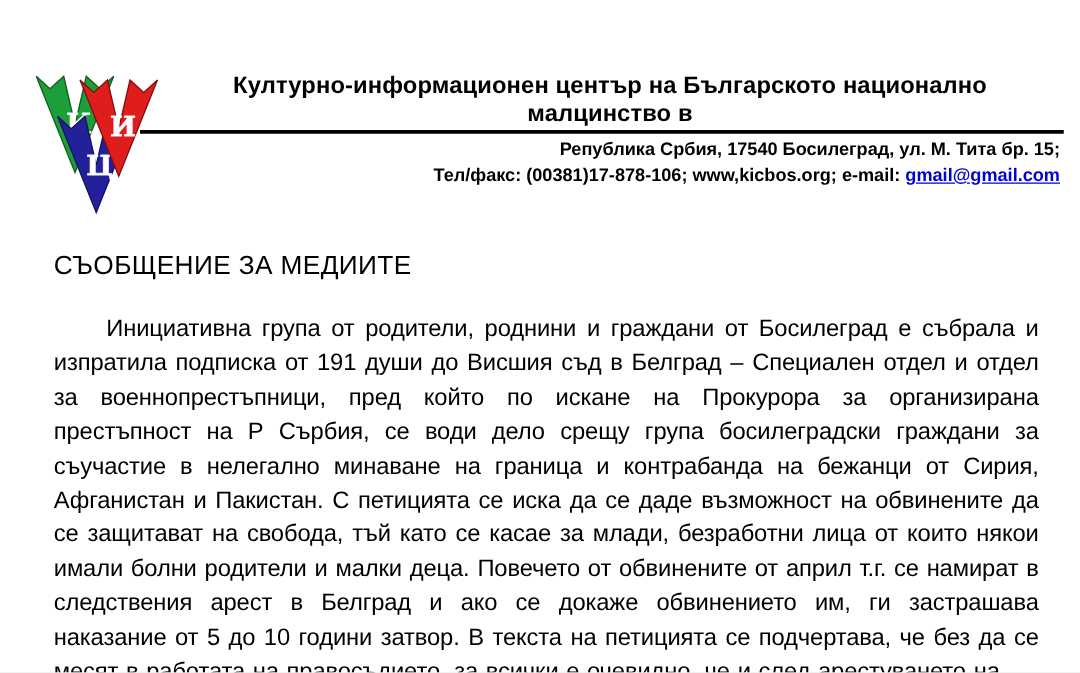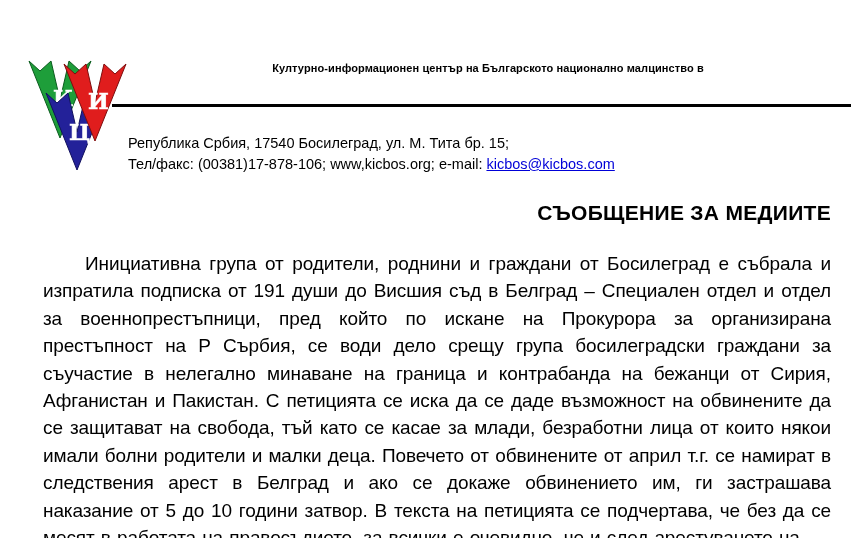--- a/index.html
+++ b/index.html
@@ -33,56 +33,55 @@
   }
   .header-text {
     position: absolute;
     left: 128px;
     top: 57px;
     width: 720px;
     text-align: center;
     font-weight: bold;
   }
   .org-line {
-    font-size: 11px;
+    font-size: 19px;
     line-height: 23px;
     letter-spacing: 0.1px;
   }
   .header-rule {
     position: absolute;
     left: 112px;
     top: 104px;
     width: 739px;
     height: 3px;
     background: #000000;
   }
   .address-block {
     position: absolute;
     left: 128px;
     top: 110px;
     width: 720px;
-    text-align: left;
-    font-weight: normal;
+    text-align: right;
+    font-weight: bold;
     font-size: 14.5px;
     line-height: 21px;
-    margin-top: 23px;
   }
   .email-link {
     color: #0000d8;
     text-decoration: underline;
     cursor: pointer;
   }
   
   .doc-title {
     position: absolute;
     left: 43px;
     top: 201px;
     width: 788px;
-    text-align: right;
-    font-weight: bold;
+    text-align: left;
+    font-weight: normal;
     font-size: 21px;
     letter-spacing: 0.3px;
   }
   .doc-body {
     position: absolute;
     left: 43px;
     top: 250px;
     width: 788px;
     font-size: 19px;
     line-height: 27.4px;
@@ -118,20 +117,20 @@
   </div>
 
   <div class="header-text">
     <div class="org-line">Културно-информационен център на Българското национално малцинство в</div>
   </div>
 
   <div class="header-rule"></div>
 
   <div class="address-block">
     <div>Република Србия, 17540 Босилеград, ул. М. Тита бр. 15;</div>
-    <div><span>Тел/факс: (00381)17-878-106; www,kicbos.org; e-mail: </span><a class="email-link">kicbos@kicbos.com</a></div>
+    <div><span>Тел/факс: (00381)17-878-106; www,kicbos.org; e-mail: </span><a class="email-link">gmail@gmail.com</a></div>
   </div>
 
   <div class="doc-title">СЪОБЩЕНИЕ ЗА МЕДИИТЕ</div>
 
   <p class="doc-body">Инициативна група от родители, роднини и граждани от Босилеград е събрала и изпратила подписка от 191 души до Висшия съд в Белград – Специален отдел и отдел за военнопрестъпници, пред който по искане на Прокурора за организирана престъпност на Р Сърбия, се води дело срещу група босилеградски граждани за съучастие в нелегално минаване на граница и контрабанда на бежанци от Сирия, Афганистан и Пакистан. С петицията се иска да се даде възможност на обвинените да се защитават на свобода, тъй като се касае за млади, безработни лица от които някои имали болни родители и малки деца. Повечето от обвинените от април т.г. се намират в следствения арест в Белград и ако се докаже обвинението им, ги застрашава наказание от 5 до 10 години затвор. В текста на петицията се подчертава, че без да се месят в работата на правосъдието, за всички е очевидно, че и след арестуването на</p>
 
 </div>
 
 </body></html>

